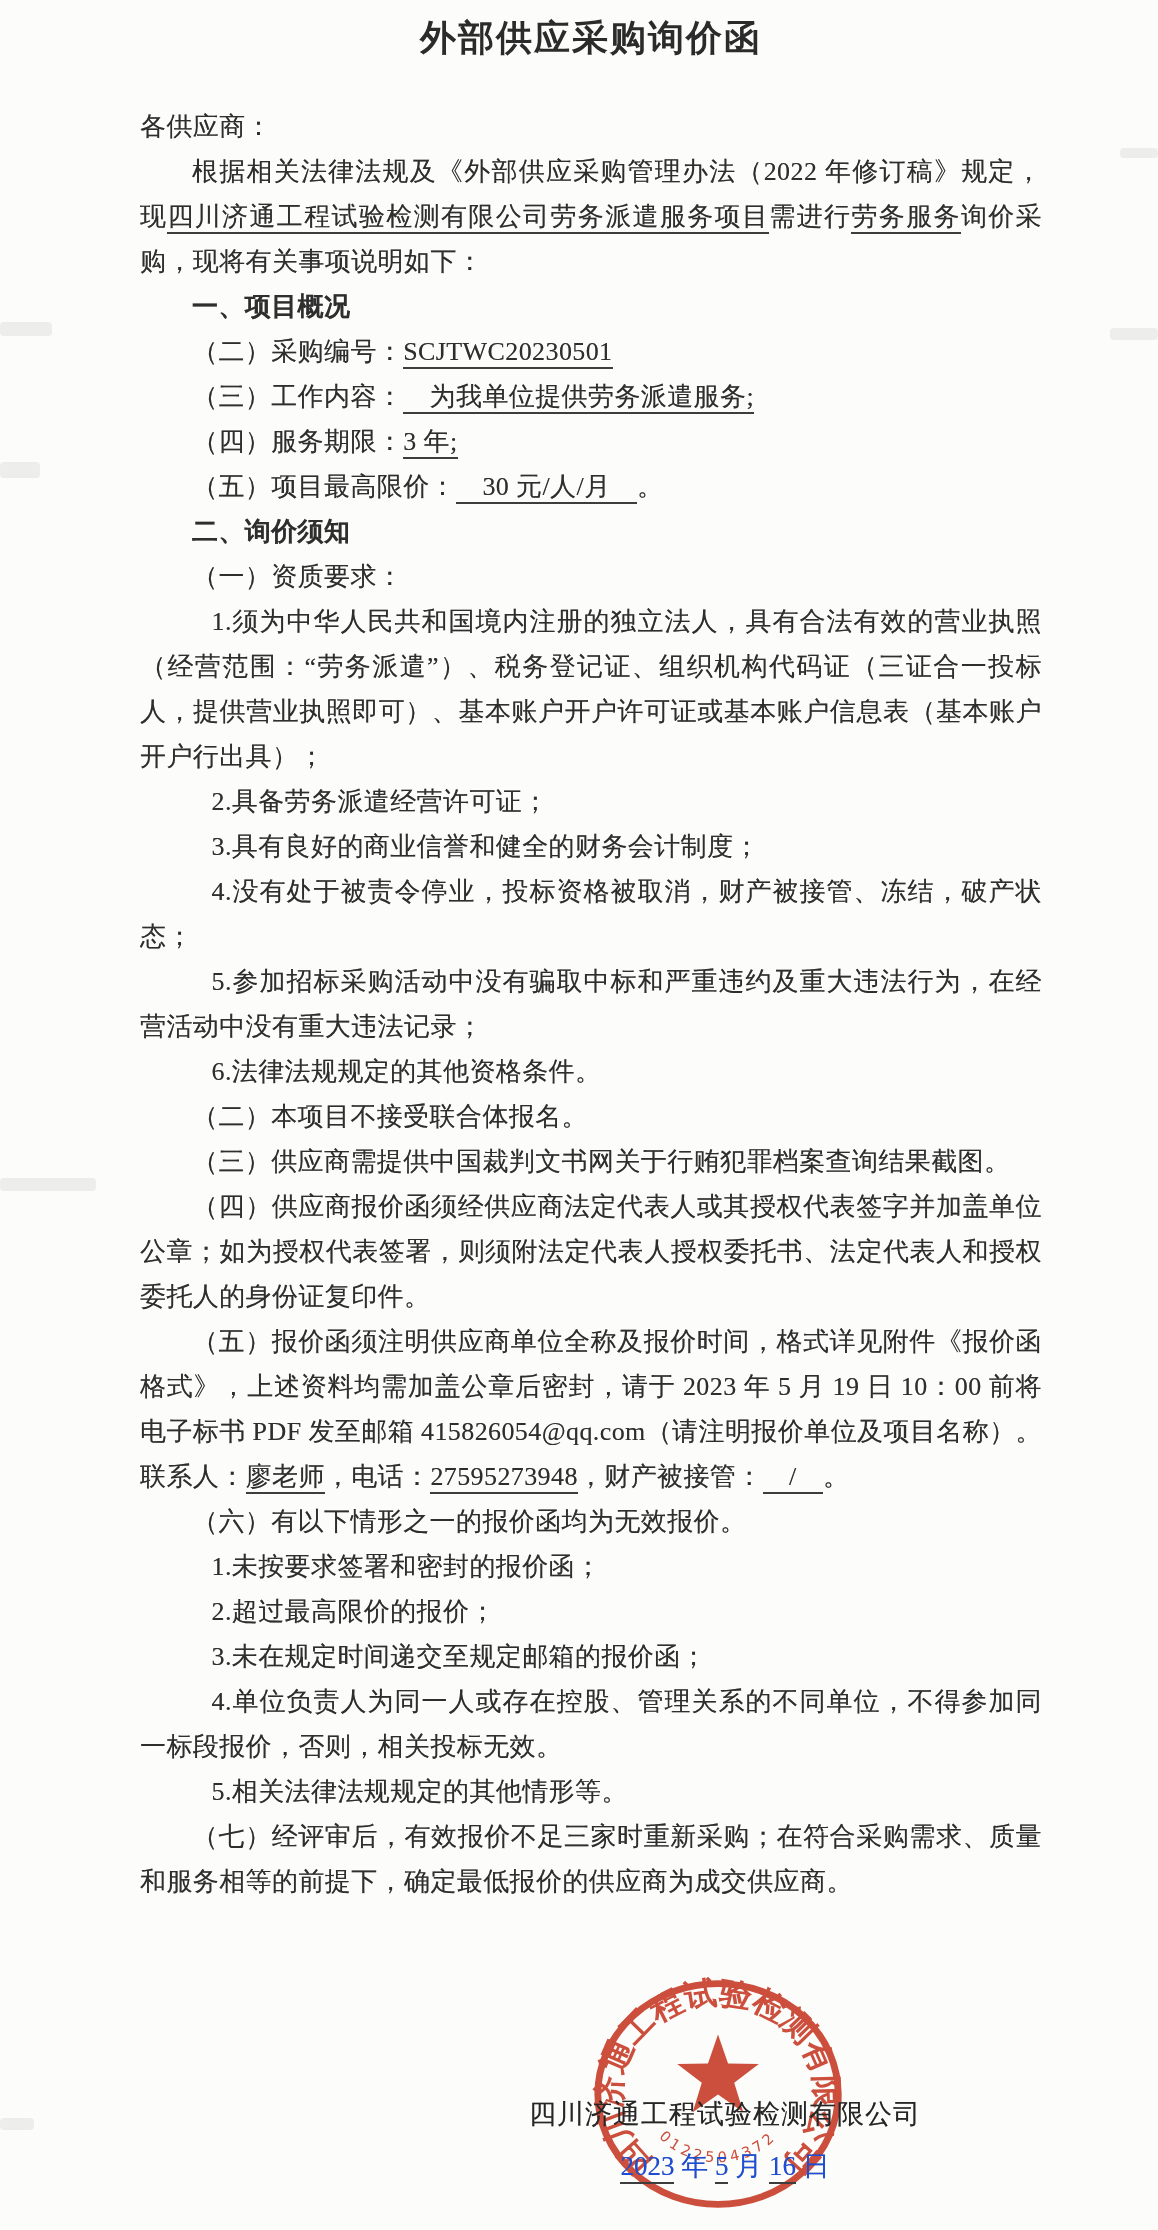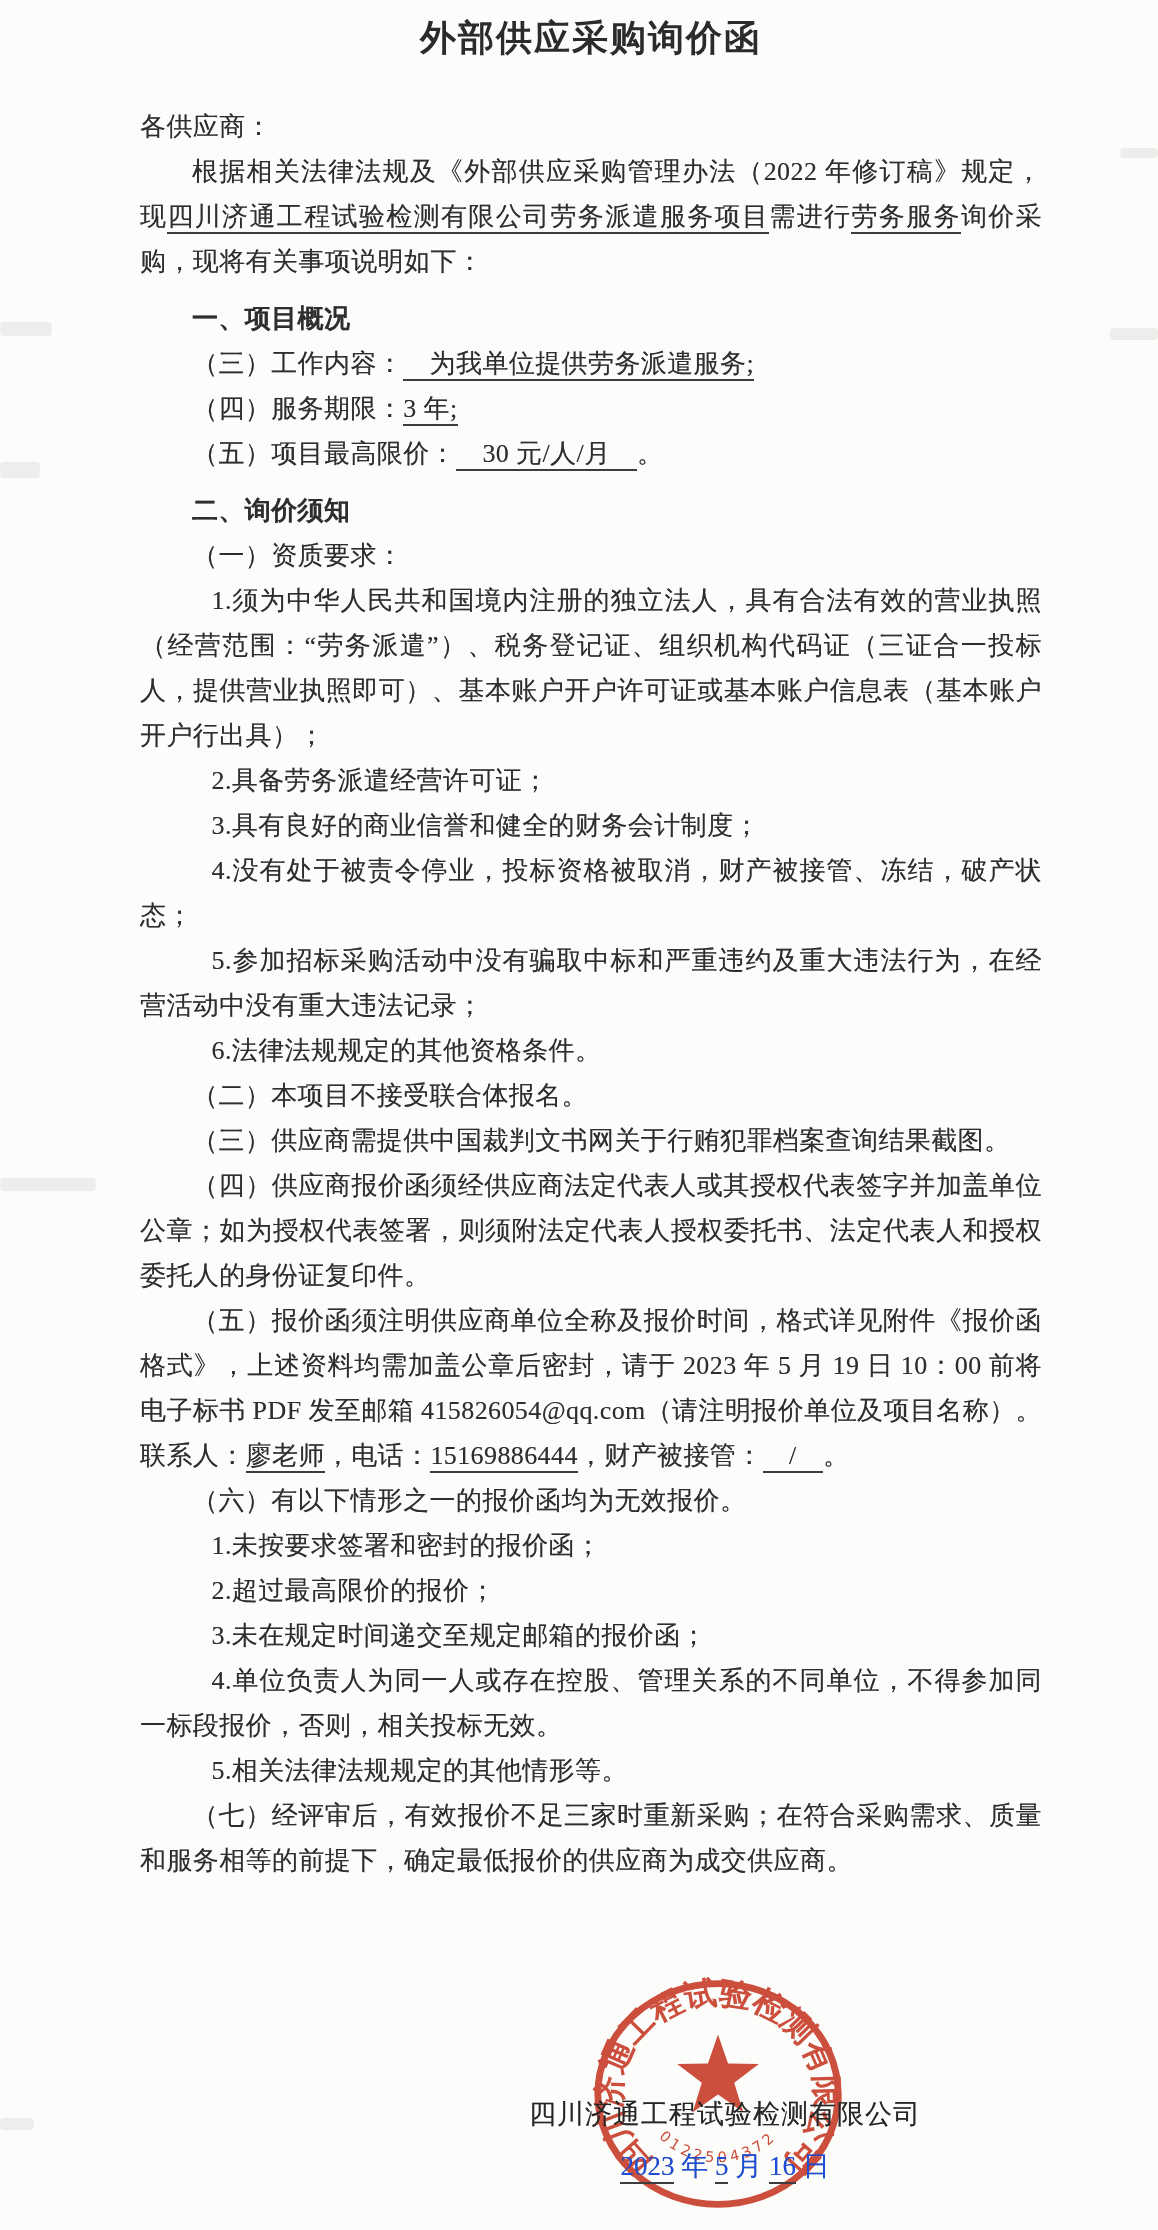--- a/index.html
+++ b/index.html
@@ -31,21 +31,21 @@
     margin:0;
     font-size:26px;
     line-height:45px;
     text-align:justify;
     letter-spacing:0.4px;
     text-shadow:0 0 0.5px rgba(70,70,70,0.55);
   }
   .flush{text-indent:0;}
   .ind{text-indent:2em;}
   .num{text-indent:2.75em;}
-  .heading{text-indent:2em;font-weight:bold;margin-top:12px;}
+  .heading{text-indent:2em;font-weight:bold;}
   .u{
     border-bottom:2px solid #3d3d3d;
     padding-bottom:1px;
   }
   .sig-company{
     position:absolute;
     left:500px; top:2096px;
     width:450px;
     text-align:center;
     font-size:27px;
@@ -91,35 +91,36 @@
   <div class="artifact" style="left:1110px;top:328px;width:48px;height:12px;"></div>
   <div class="artifact" style="left:1120px;top:148px;width:38px;height:10px;"></div>
   <div class="artifact" style="left:0;top:2118px;width:34px;height:12px;"></div>
 
   <div class="content">
     <h1 class="doc-title">外部供应采购询价函</h1>
     <div>
         <p class="para flush"><span>各供应商：</span></p>
         <p class="para ind"><span>根据相关法律法规及《外部供应采购管理办法（2022 年修订稿》规定，现</span><span class="u">四川济通工程试验检测有限公司劳务派遣服务项目</span><span>需进行</span><span class="u">劳务服务</span><span>询价采购，现将有关事项说明如下：</span></p>
         <p class="para heading"><span>一、项目概况</span></p>
+        <p class="para ind"><span>（二）采购编号：</span><span class="u">SCJTWC20230501</span></p>
         <p class="para ind"><span>（三）工作内容：</span><span class="u">　为我单位提供劳务派遣服务;</span></p>
         <p class="para ind"><span>（四）服务期限：</span><span class="u">3 年;</span></p>
         <p class="para ind"><span>（五）项目最高限价：</span><span class="u">　30 元/人/月　</span><span>。</span></p>
         <p class="para heading"><span>二、询价须知</span></p>
         <p class="para ind"><span>（一）资质要求：</span></p>
         <p class="para num"><span>1.须为中华人民共和国境内注册的独立法人，具有合法有效的营业执照（经营范围：“劳务派遣”）、税务登记证、组织机构代码证（三证合一投标人，提供营业执照即可）、基本账户开户许可证或基本账户信息表（基本账户开户行出具）；</span></p>
         <p class="para num"><span>2.具备劳务派遣经营许可证；</span></p>
         <p class="para num"><span>3.具有良好的商业信誉和健全的财务会计制度；</span></p>
         <p class="para num"><span>4.没有处于被责令停业，投标资格被取消，财产被接管、冻结，破产状态；</span></p>
         <p class="para num"><span>5.参加招标采购活动中没有骗取中标和严重违约及重大违法行为，在经营活动中没有重大违法记录；</span></p>
         <p class="para num"><span>6.法律法规规定的其他资格条件。</span></p>
         <p class="para ind"><span>（二）本项目不接受联合体报名。</span></p>
         <p class="para ind"><span>（三）供应商需提供中国裁判文书网关于行贿犯罪档案查询结果截图。</span></p>
         <p class="para ind"><span>（四）供应商报价函须经供应商法定代表人或其授权代表签字并加盖单位公章；如为授权代表签署，则须附法定代表人授权委托书、法定代表人和授权委托人的身份证复印件。</span></p>
-        <p class="para ind"><span>（五）报价函须注明供应商单位全称及报价时间，格式详见附件《报价函格式》，上述资料均需加盖公章后密封，请于 2023 年 5 月 19 日 10：00 前将电子标书 PDF 发至邮箱 415826054@qq.com（请注明报价单位及项目名称）。联系人：</span><span class="u">廖老师</span><span>，电话：</span><span class="u">15169886444</span><span>，财产被接管：</span><span class="u">　/　</span><span>。</span></p>
+        <p class="para ind"><span>（五）报价函须注明供应商单位全称及报价时间，格式详见附件《报价函格式》，上述资料均需加盖公章后密封，请于 2023 年 5 月 19 日 10：00 前将电子标书 PDF 发至邮箱 415826054@qq.com（请注明报价单位及项目名称）。联系人：</span><span class="u">廖老师</span><span>，电话：</span><span class="u">27595273948</span><span>，财产被接管：</span><span class="u">　/　</span><span>。</span></p>
         <p class="para ind"><span>（六）有以下情形之一的报价函均为无效报价。</span></p>
         <p class="para num"><span>1.未按要求签署和密封的报价函；</span></p>
         <p class="para num"><span>2.超过最高限价的报价；</span></p>
         <p class="para num"><span>3.未在规定时间递交至规定邮箱的报价函；</span></p>
         <p class="para num"><span>4.单位负责人为同一人或存在控股、管理关系的不同单位，不得参加同一标段报价，否则，相关投标无效。</span></p>
         <p class="para num"><span>5.相关法律法规规定的其他情形等。</span></p>
         <p class="para ind"><span>（七）经评审后，有效报价不足三家时重新采购；在符合采购需求、质量和服务相等的前提下，确定最低报价的供应商为成交供应商。</span></p>
       </div>
   </div>
 

